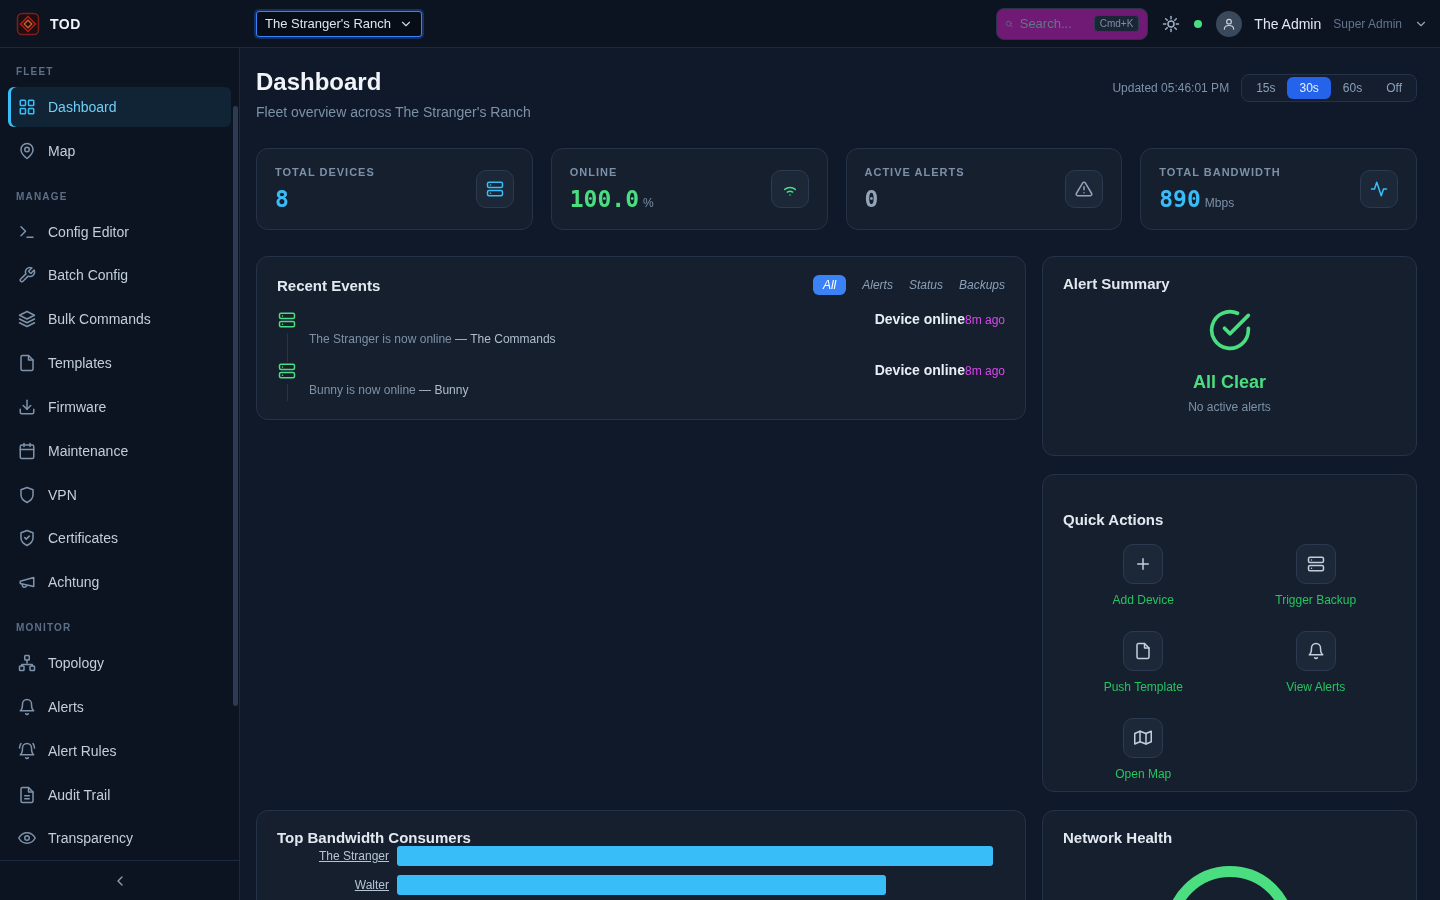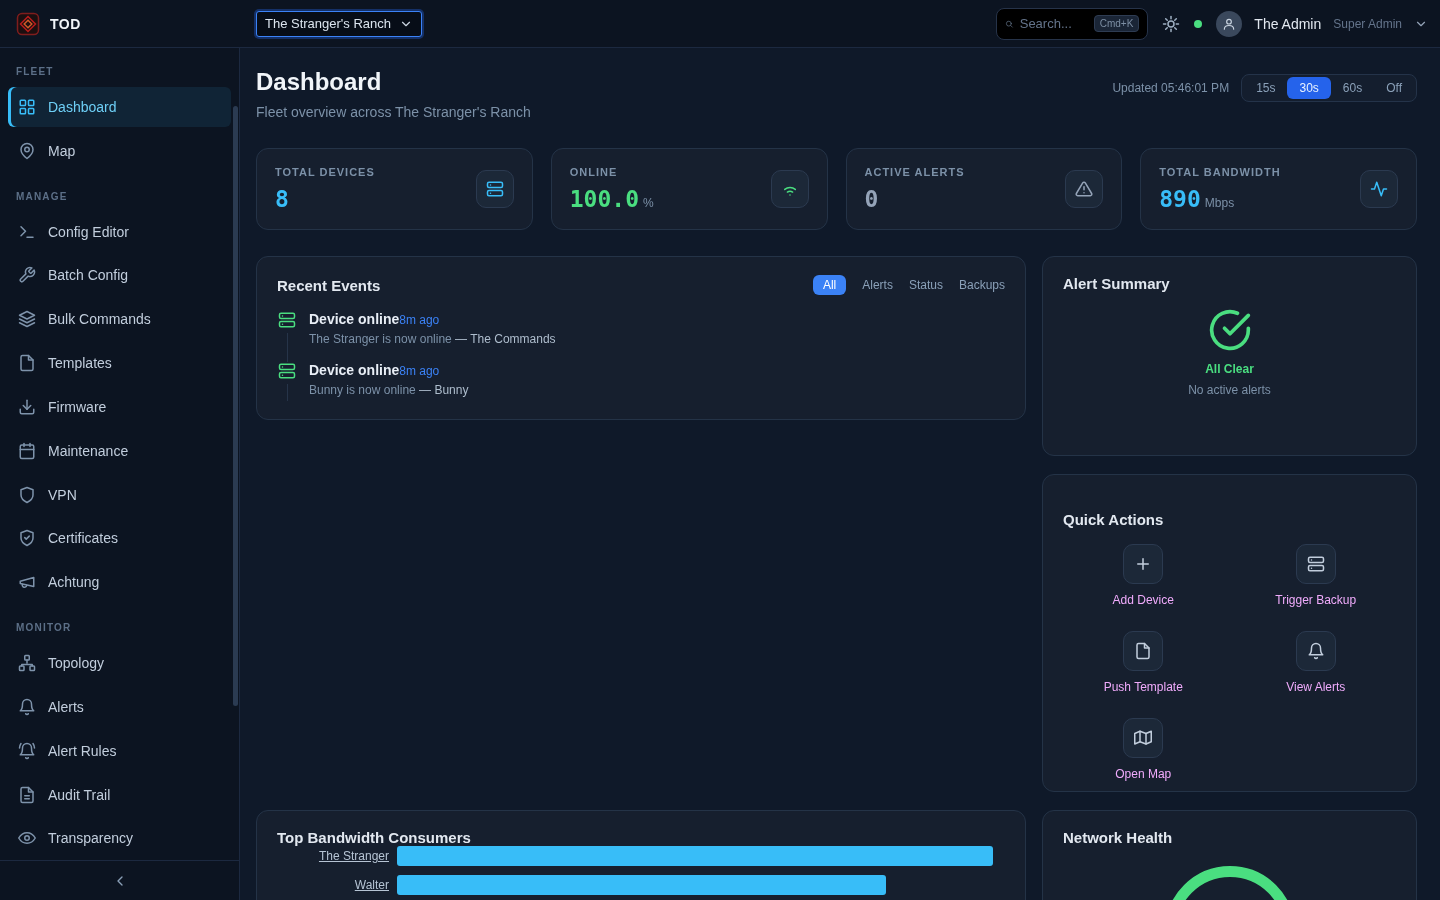--- a/index.html
+++ b/index.html
@@ -15,21 +15,21 @@
   .brand-area { width:240px; display:flex; align-items:center; gap:10px; padding-left:16px; flex-shrink:0; }
   .logo-box svg { display:block; }
   .brand-name { font-size:14px; font-weight:700; color:#f1f5f9; letter-spacing:.5px; }
   .topbar-main { flex:1; display:flex; align-items:center; justify-content:space-between; padding:0 12px 0 16px; }
   .fleet-select {
     display:inline-flex; align-items:center; gap:8px; height:26px; padding:0 8px;
     background:#070d17; border:1px solid #3b82f6; border-radius:3px;
     box-shadow:0 0 0 2px rgba(37,99,235,.35); color:#dbe4ee; font-size:13px; cursor:pointer;
   }
   .topbar-right { display:flex; align-items:center; gap:14px; }
-  .search-box { width:152px; height:32px; background:#000000; border:1px solid #263349; border-radius:8px; display:flex; align-items:center; gap:6px; padding:0 8px; cursor:text; }
+  .search-box { width:152px; height:32px; background:#701a75; border:1px solid #263349; border-radius:8px; display:flex; align-items:center; gap:6px; padding:0 8px; cursor:text; }
   .search-box input { background:transparent; border:none; outline:none; color:#94a3b8; font-size:13px; width:68px; font-family:"Liberation Sans",sans-serif; }
   .search-box input::placeholder { color:#64748b; }
   .kbd { font-size:10px; color:#7c8ea3; background:#1a2536; border:1px solid #2e3c52; border-radius:4px; padding:2px 5px; white-space:nowrap; }
   .icon-btn { color:#9fb0c3; display:flex; align-items:center; cursor:pointer; }
   .presence-dot { width:8px; height:8px; border-radius:50%; background:#4ade80; }
   .user-chip { display:flex; align-items:center; gap:12px; cursor:pointer; }
   .avatar { width:26px; height:26px; border-radius:50%; background:#3a485c; display:flex; align-items:center; justify-content:center; color:#cbd5e1; }
   .user-name { font-size:14px; color:#e2e8f0; }
   .user-role { font-size:12px; color:#64748b; }
 
@@ -67,51 +67,51 @@
   .stat-icon-box { width:38px; height:38px; border-radius:10px; background:#1c2838; border:1px solid #2b3a50; display:flex; align-items:center; justify-content:center; flex-shrink:0; }
   .c-blue { color:#38bdf8; } .c-green { color:#4ade80; } .c-gray { color:#94a3b8; }
 
   .content-grid { display:grid; grid-template-columns:1fr 375px; gap:16px; align-items:start; }
 
   
   .events-card { padding:18px 20px; }
   .card-title { font-size:15px; font-weight:600; color:#e2e8f0; }
   .events-head { display:flex; justify-content:space-between; align-items:center; margin-bottom:16px; }
   .filters { display:flex; align-items:center; gap:16px; font-size:12px; }
-  .filter { color:#8aa0b8; cursor:pointer; }
+  .filter { color:#8aa0b8; cursor:pointer;font-style:italic; }
   .filter.active { background:#3b82f6; color:#ffffff; padding:3px 10px; border-radius:6px; }
   .event-row { display:flex; gap:12px; }
   .event-icon-col { width:20px; display:flex; flex-direction:column; align-items:center; }
   .event-line { width:1px; flex:1; background:#263449; margin-top:4px; }
   .event-body { flex:1; padding-bottom:16px; }
-  .event-title-row { display:flex; justify-content:flex-start; align-items:baseline; }
+  .event-title-row { display:flex; justify-content:flex-end; align-items:baseline; }
   .event-title { font-size:14px; font-weight:600; color:#e8eef6; }
-  .event-time { font-size:12px; color:#3b82f6; }
+  .event-time { font-size:12px; color:#d946ef; }
   .event-desc { font-size:12px; color:#7c91a8; margin-top:5px; }
   .event-device { color:#aebdcd; }
 
   
   .bw-card { margin-top:390px; padding:18px 20px; height:270px; }
   .bw-title { }
   .bw-row { display:flex; align-items:center; gap:8px; margin-bottom:9px; }
   .bw-label { width:112px; flex-shrink:0; text-align:right; font-size:12px; color:#b6c4d4;text-decoration:underline; }
   .bw-track { flex:1; }
   .bw-bar { height:20px; background:#38bdf8; border-radius:3px; }
 
   
   .right-col { display:flex; flex-direction:column; gap:18px; }
   .alert-card { height:200px; padding:18px 20px; }
   .alert-center { display:flex; flex-direction:column; align-items:center; margin-top:16px; }
-  .alert-status { font-size:12px; font-weight:600; color:#4ade80; margin-top:10px; }
+  .alert-status { font-size:18px; font-weight:600; color:#4ade80; margin-top:20px; }
   .alert-detail { font-size:12px; color:#7c91a8; margin-top:7px; }
   .qa-card { height:318px; padding:36px 20px; }
   .qa-grid { display:grid; grid-template-columns:1fr 1fr; row-gap:24px; column-gap:12px; margin-top:16px; justify-items:center; }
   .qa-item { display:flex; flex-direction:column; align-items:center; gap:9px; cursor:pointer; }
   .qa-icon-box { width:40px; height:40px; border-radius:10px; background:#1c2838; border:1px solid #2b3a50; display:flex; align-items:center; justify-content:center; color:#c2cedd; }
-  .qa-label { font-size:12px; color:#f0abfc; }
+  .qa-label { font-size:12px; color:#22c55e; }
   .nh-card { height:280px; padding:18px 20px; overflow:hidden; }
   .nh-ring { width:130px; height:130px; border-radius:50%; border:11px solid #4ade80; margin:20px auto 0; }
 
   .i { width:18px; height:18px; }
   .i-sm { width:14px; height:14px; }
   svg { display:block; }
 </style>
 </head>
 <body>
 

